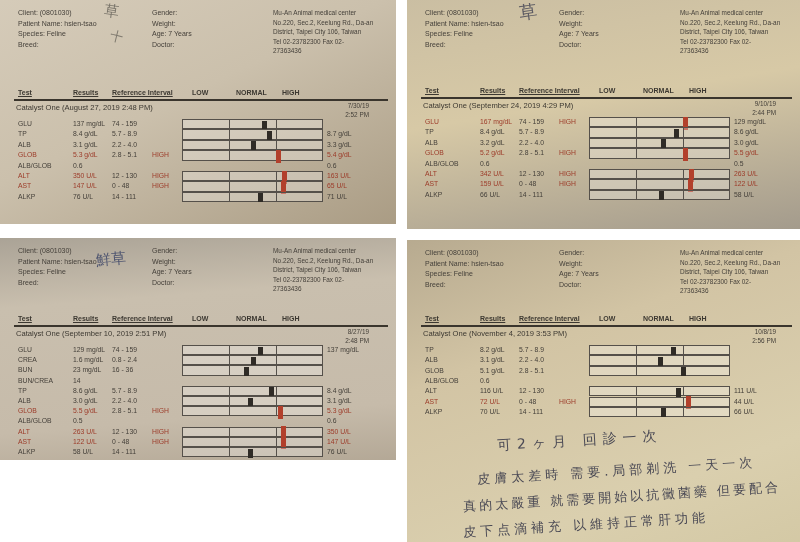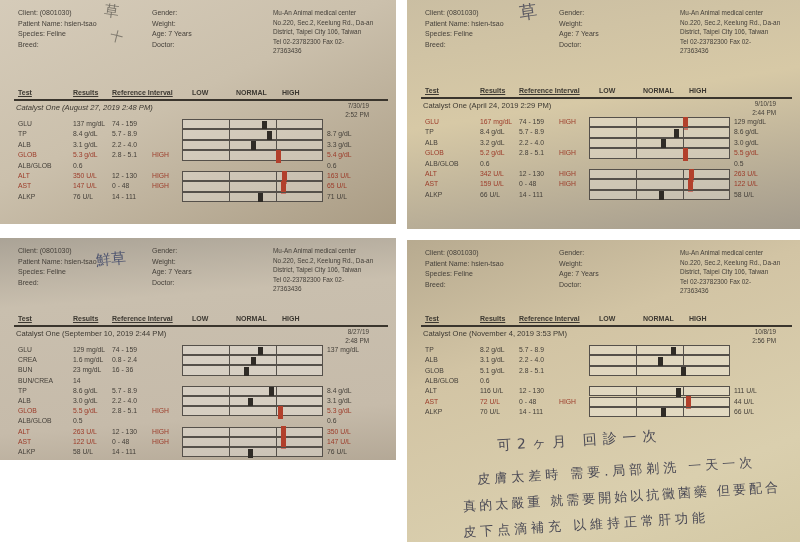--- a/index.html
+++ b/index.html
@@ -46,21 +46,21 @@
         <div class="txt clinic" style="left: 273px; top: 46.4px;">27363436</div>
         <div class="hand" style="left: 104px; top: 2px; font-size: 15px; color: rgb(107, 103, 94); transform: rotate(8deg); opacity: 0.85;">草</div>
         <div class="hand" style="left: 110px; top: 28px; font-size: 13px; color: rgb(107, 103, 94); transform: rotate(14deg); opacity: 0.8;">十</div>
         <div class="txt thead" style="left: 18px; top: 88px; text-decoration: underline;">Test</div>
         <div class="txt thead" style="left: 73px; top: 88px; text-decoration: underline;">Results</div>
         <div class="txt thead" style="left: 112px; top: 88px; text-decoration: underline;">Reference Interval</div>
         <div class="txt thead" style="left: 192px; top: 88px;">LOW</div>
         <div class="txt thead" style="left: 236px; top: 88px;">NORMAL</div>
         <div class="txt thead" style="left: 282px; top: 88px;">HIGH</div>
         <div class="headrule" style="left: 14px; right: 8px; top: 99px;"></div>
-        <div class="txt title" style="left: 16px; top: 103px; font-style: italic;">Catalyst One (August 27, 2019 2:48 PM)</div>
+        <div class="txt title" style="left: 16px; top: 103px;">Catalyst One (August 27, 2019 2:48 PM)</div>
         <div class="prevdate" style="position: absolute; left: 307px; top: 102px; width: 62px;">
           <div>7/30/19</div>
           <div>2:52 PM</div>
         </div>
         <div class="row" style="top: 119px; height: 10.4px;">
           <div class="cell" style="left: 18px;">GLU</div>
           <div class="cell" style="left: 73px;">137 mg/dL</div>
           <div class="cell" style="left: 112px;">74 - 159</div>
           <div class="track" style="left: 182px; width: 141px; top: 0px; height: 10.4px;">
             <div class="sep" style="left: 33.3%;"></div>
@@ -161,21 +161,21 @@
         <div class="txt clinic" style="left: 273px; top: 36.8px;">Tel 02-23782300  Fax 02-</div>
         <div class="txt clinic" style="left: 273px; top: 46.4px;">27363436</div>
         <div class="hand" style="left: 112px; top: 0px; font-size: 18px; color: rgb(74, 74, 88); transform: rotate(-8deg); opacity: 0.85;">草</div>
         <div class="txt thead" style="left: 18px; top: 86px; text-decoration: underline;">Test</div>
         <div class="txt thead" style="left: 73px; top: 86px; text-decoration: underline;">Results</div>
         <div class="txt thead" style="left: 112px; top: 86px; text-decoration: underline;">Reference Interval</div>
         <div class="txt thead" style="left: 192px; top: 86px;">LOW</div>
         <div class="txt thead" style="left: 236px; top: 86px;">NORMAL</div>
         <div class="txt thead" style="left: 282px; top: 86px;">HIGH</div>
         <div class="headrule" style="left: 14px; right: 8px; top: 97px;"></div>
-        <div class="txt title" style="left: 16px; top: 101px;">Catalyst One (April 24, 2019 2:29 PM)</div>
+        <div class="txt title" style="left: 16px; top: 101px;">Catalyst One (September 24, 2019 4:29 PM)</div>
         <div class="prevdate" style="position: absolute; left: 307px; top: 100px; width: 62px;">
           <div>9/10/19</div>
           <div>2:44 PM</div>
         </div>
         <div class="row" style="top: 117px; height: 10.4px;">
           <div class="cell red" style="left: 18px;">GLU</div>
           <div class="cell red" style="left: 73px;">167 mg/dL</div>
           <div class="cell" style="left: 112px;">74 - 159</div>
           <div class="cell red" style="left: 152px;">HIGH</div>
           <div class="cell" style="left: 327px;">129 mg/dL</div>
@@ -278,21 +278,21 @@
         <div class="txt clinic" style="left: 273px; top: 36.8px;">Tel 02-23782300  Fax 02-</div>
         <div class="txt clinic" style="left: 273px; top: 46.4px;">27363436</div>
         <div class="hand" style="left: 96px; top: 12px; font-size: 15px; color: rgb(61, 70, 104); transform: rotate(-5deg); opacity: 0.85;">鮮草</div>
         <div class="txt thead" style="left: 18px; top: 76px; text-decoration: underline;">Test</div>
         <div class="txt thead" style="left: 73px; top: 76px; text-decoration: underline;">Results</div>
         <div class="txt thead" style="left: 112px; top: 76px; text-decoration: underline;">Reference Interval</div>
         <div class="txt thead" style="left: 192px; top: 76px;">LOW</div>
         <div class="txt thead" style="left: 236px; top: 76px;">NORMAL</div>
         <div class="txt thead" style="left: 282px; top: 76px;">HIGH</div>
         <div class="headrule" style="left: 14px; right: 8px; top: 87px;"></div>
-        <div class="txt title" style="left: 16px; top: 91px;">Catalyst One (September 10, 2019 2:44 PM)</div>
+        <div class="txt title" style="left: 16px; top: 91px;">Catalyst One (September 10, 2019 2:51 PM)</div>
         <div class="prevdate" style="position: absolute; left: 307px; top: 90px; width: 62px;">
           <div>8/27/19</div>
           <div>2:48 PM</div>
         </div>
         <div class="row" style="top: 107px; height: 10.2px;">
           <div class="cell" style="left: 18px;">GLU</div>
           <div class="cell" style="left: 73px;">129 mg/dL</div>
           <div class="cell" style="left: 112px;">74 - 159</div>
           <div class="cell" style="left: 327px;">137 mg/dL</div>
           <div class="track" style="left: 182px; width: 141px; top: 0px; height: 10.2px;">

